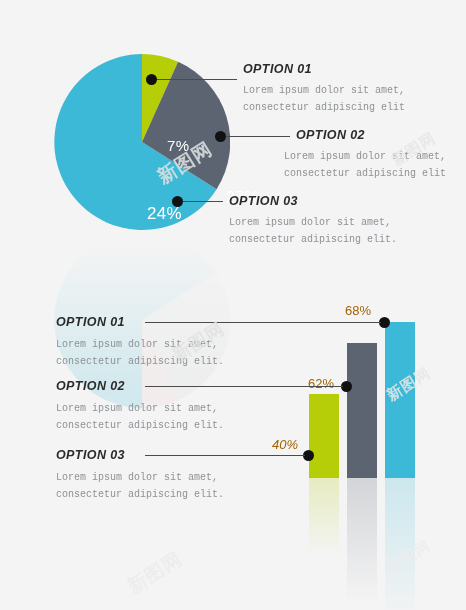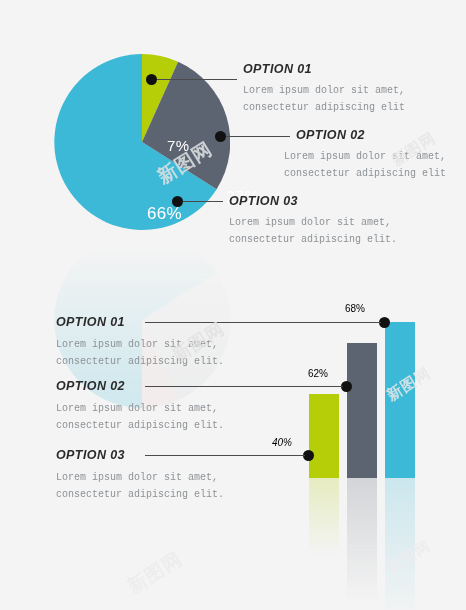--- a/index.html
+++ b/index.html
@@ -67,39 +67,39 @@
 
   
   .bar{position:absolute;}
   .bar-ref{
     position:absolute;
     -webkit-mask-image:linear-gradient(to bottom, rgba(0,0,0,.55) 0%, rgba(0,0,0,0) 92%);
     mask-image:linear-gradient(to bottom, rgba(0,0,0,.55) 0%, rgba(0,0,0,0) 92%);
     opacity:.40;
   }
   .bar-pct{
-    position:absolute;font-size:10px;color:#000000;
+    position:absolute;font-size:13px;color:#a16207;
     font-family:"Liberation Sans", sans-serif;
   }
 </style>
 </head>
 <body>
 
 <div class="canvas">
 
   <div class="pie-wrap">
     <svg width="176" height="176" viewBox="0 0 176 176">
 
       <path fill="#3cb9d6" d="M 88 88 L 88 0 A 88 88 0 1 0 162.6 135.2 Z"></path>
 
       <path fill="#b5ce08" d="M 88 88 L 88 0 A 88 88 0 0 1 124.1 7.7 Z"></path>
 
       <path fill="#5c6472" d="M 88 88 L 124.1 7.7 A 88 88 0 0 1 162.6 135.2 Z"></path>
     </svg>
-    <div class="pie-label lbl-66">66%</div>
+    <div class="pie-label lbl-66">24%</div>
     <div class="pie-label lbl-7">7%</div>
     <div class="pie-label lbl-27">27%</div>
   </div>
 
   <div class="pie-reflection">
     <svg width="176" height="176" viewBox="0 0 176 176">
       <path fill="#3cb9d6" d="M 88 88 L 88 0 A 88 88 0 1 0 162.6 135.2 Z"></path>
       <path fill="#e8c9c9" d="M 88 88 L 88 0 A 88 88 0 0 1 124.1 7.7 Z"></path>
       <path fill="#cfd2d6" d="M 88 88 L 124.1 7.7 A 88 88 0 0 1 162.6 135.2 Z"></path>
     </svg>
@@ -132,21 +132,21 @@
   <div class="bar" style="left:385px;top:322px;width:30px;height:156px;background:#3cb9d6;"></div>
   <div class="bar-ref" style="left:385px;top:478px;width:30px;height:156px;background:#3cb9d6;"></div>
 
   <div class="bar-pct" style="left:345px;top:303px;">68%</div>
   <div class="dot" style="left:379px;top:317px;"></div>
   <div class="leader" style="left:145px;top:322px;width:236px;"></div>
   <div class="opt-title" style="left:56px;top:315px;">OPTION 01</div>
   <div class="opt-body" style="left:56px;top:336px;">Lorem ipsum dolor sit amet,</div>
   <div class="opt-body" style="left:56px;top:353px;">consectetur adipiscing elit.</div>
 
-  <div class="bar-pct" style="left:308px;top:368px;">62%</div>
+  <div class="bar-pct" style="left:308px;top:376px;">62%</div>
   <div class="dot" style="left:341px;top:381px;"></div>
   <div class="leader" style="left:145px;top:386px;width:198px;"></div>
   <div class="opt-title" style="left:56px;top:379px;">OPTION 02</div>
   <div class="opt-body" style="left:56px;top:400px;">Lorem ipsum dolor sit amet,</div>
   <div class="opt-body" style="left:56px;top:417px;">consectetur adipiscing elit.</div>
 
   <div class="bar-pct" style="left:272px;top:437px;font-style:italic;">40%</div>
   <div class="dot" style="left:303px;top:450px;"></div>
   <div class="leader" style="left:145px;top:455px;width:160px;"></div>
   <div class="opt-title" style="left:56px;top:448px;">OPTION 03</div>

